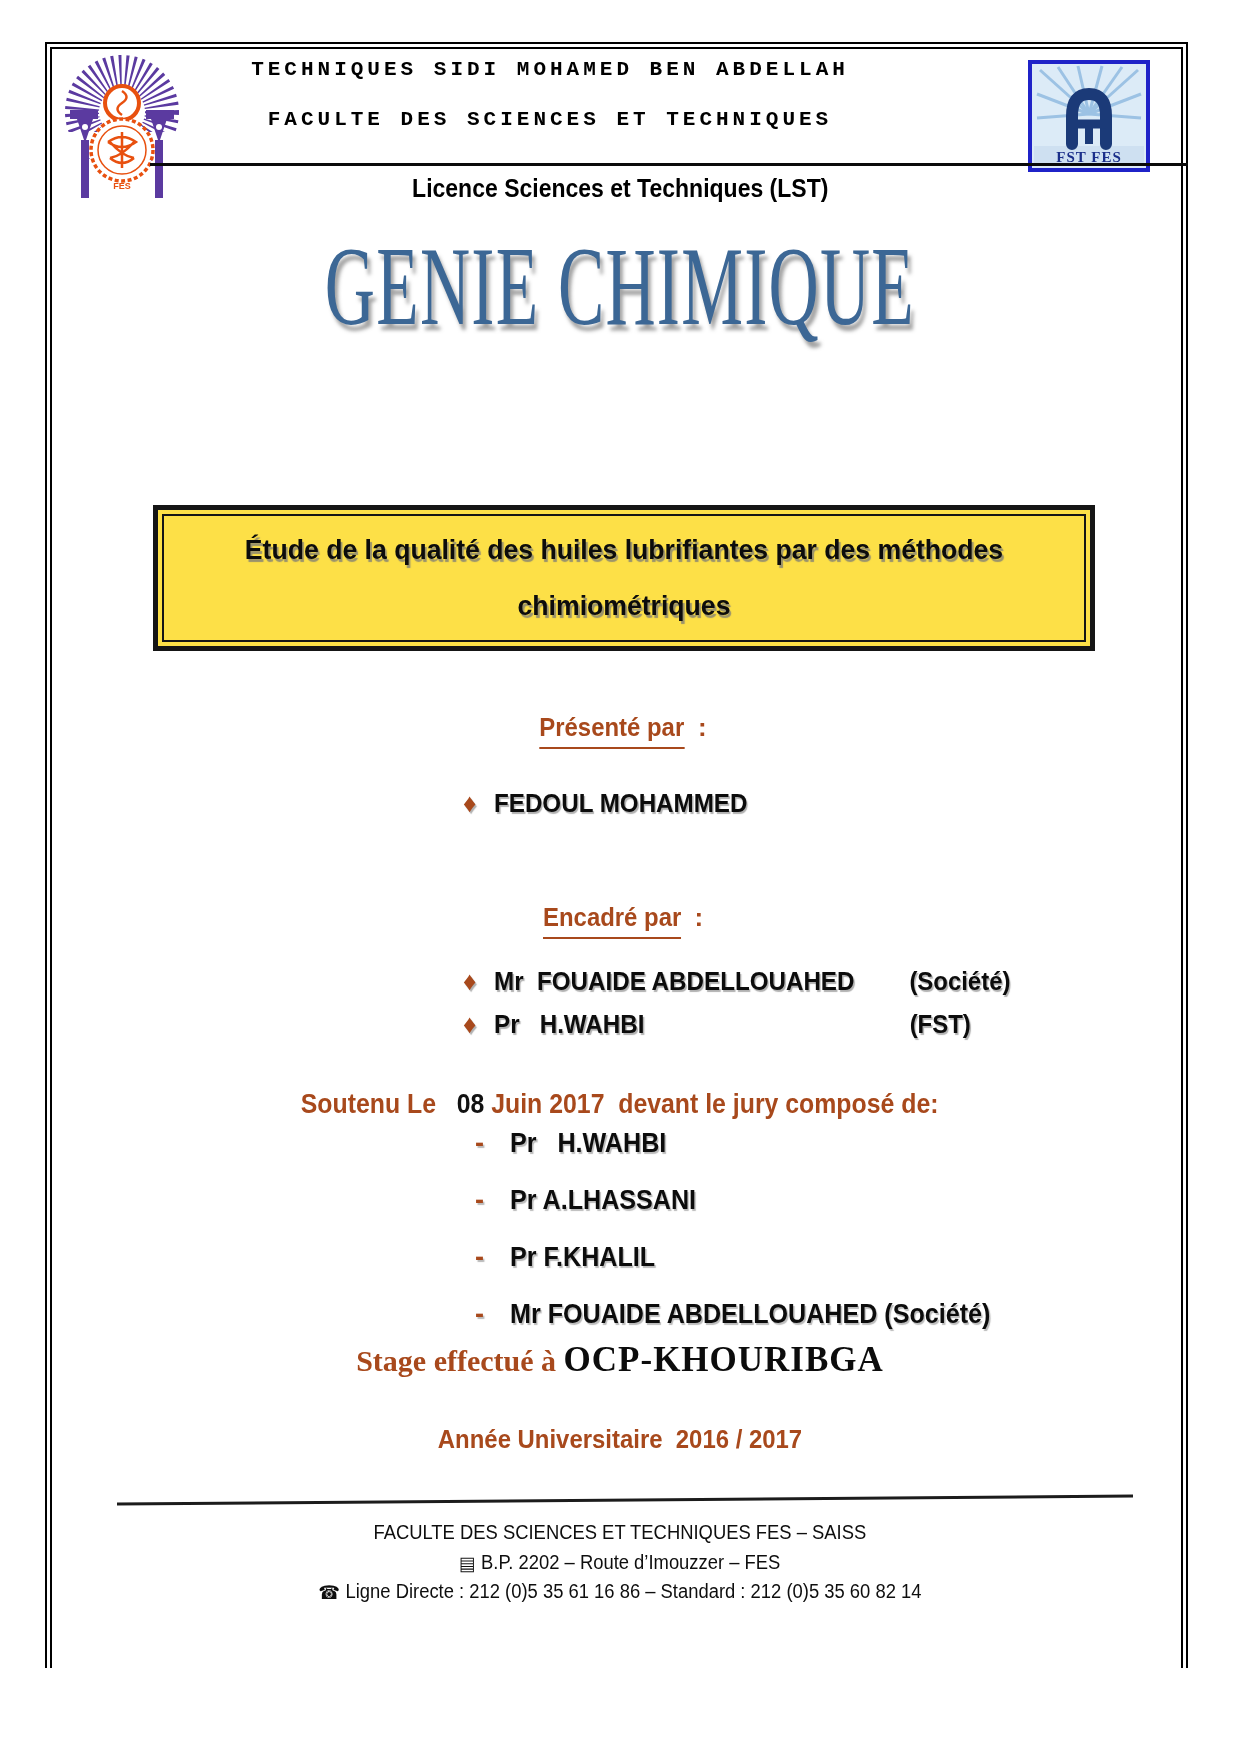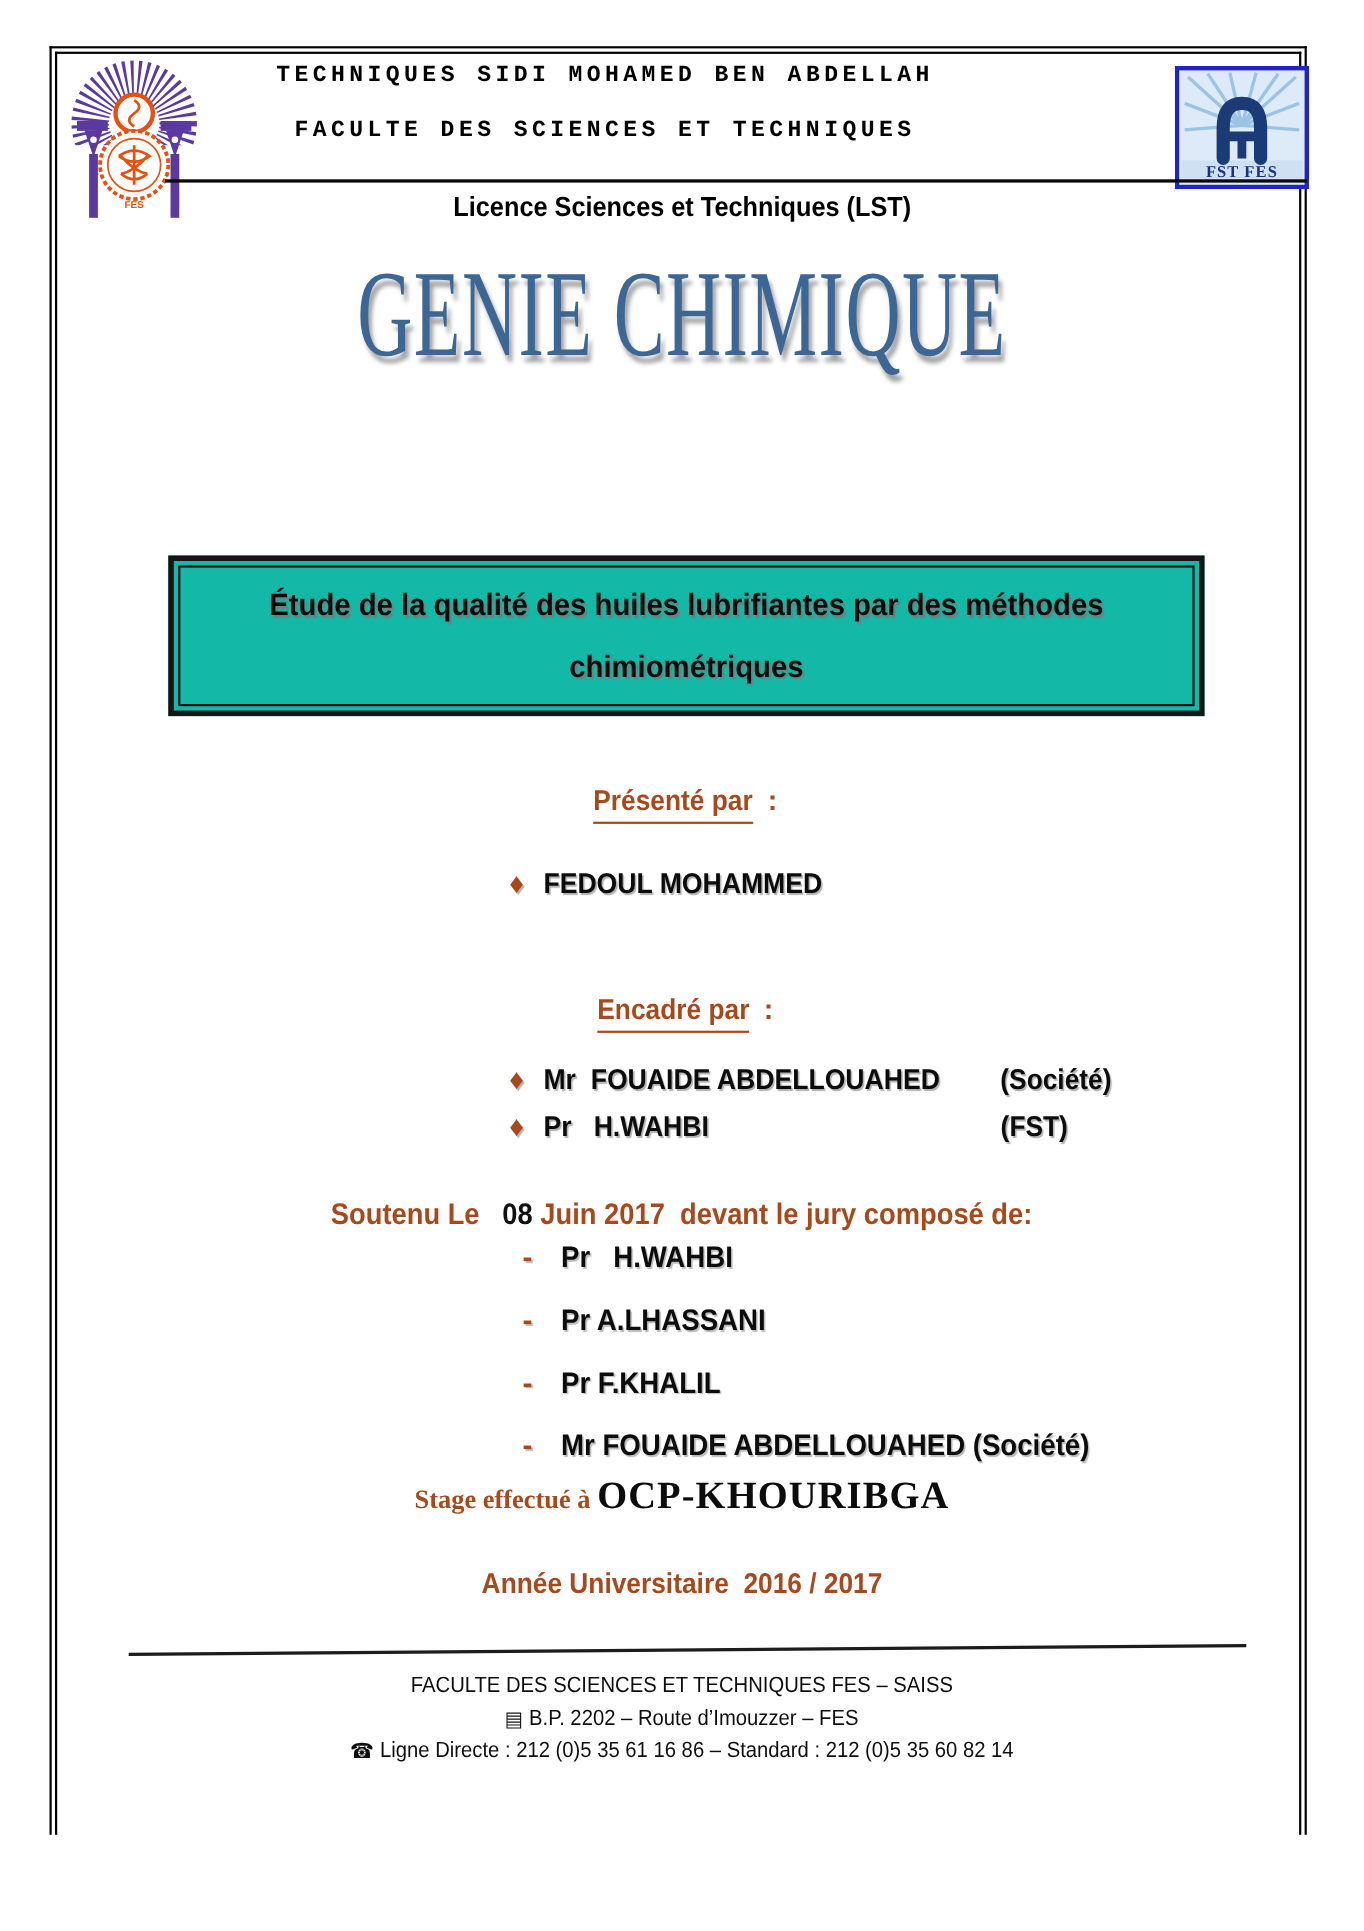--- a/index.html
+++ b/index.html
@@ -8,21 +8,21 @@
   [data-bind]{white-space:pre-wrap;}
 
   
   .frame-outer{position:absolute;left:45px;top:42px;width:1143px;height:1626px;
                border:2px solid #000;border-bottom:none;box-sizing:border-box;}
   .frame-inner{position:absolute;left:3px;right:3px;top:3px;bottom:0;
                border:2px solid #000;border-bottom:none;}
 
   
   .logo-left{position:absolute;left:58px;top:46px;width:128px;height:158px;}
-  .logo-right{position:absolute;left:1028px;top:60px;width:122px;height:112px;margin-left:40px;}
+  .logo-right{position:absolute;left:1028px;top:60px;width:122px;height:112px;}
   .logo-right .caption{position:absolute;left:0;right:0;bottom:6px;text-align:center;
         font-family:"Liberation Serif",serif;font-weight:bold;font-size:15px;
         letter-spacing:1px;color:#1b2f8a;}
   .header-text{position:absolute;left:115px;top:0;width:870px;text-align:center;
         font-family:"Liberation Mono",monospace;font-weight:bold;font-size:21px;
         letter-spacing:4px;color:#000;}
   .hline1{position:absolute;top:58px;left:0;right:0;}
   .hline2{position:absolute;top:108px;left:0;right:0;}
   .header-rule{position:absolute;left:150px;top:163px;width:1038px;height:3px;background:#0a0a0a;}
 
@@ -35,21 +35,21 @@
         font-family:"Liberation Serif",serif;font-size:112px;line-height:1;color:#3c6795;
         text-shadow:5px 6px 5px rgba(85,85,85,.55);}
   .banner .squeeze{display:inline-block;transform:scaleX(0.62);transform-origin:center;letter-spacing:2px;}
 
   .report-heading{position:absolute;left:95px;top:448px;width:1050px;text-align:center;
         font-size:33px;font-weight:bold;color:#a8491c;}
   .report-heading .u{display:inline-block;transform:scaleX(0.92);transform-origin:center;
         border-bottom:3px solid #a8491c;padding-bottom:3px;}
 
   .title-box-outer{position:absolute;left:153px;top:505px;width:942px;box-sizing:border-box;
-        border:5px solid #151515;padding:4px;background:#14b8a6;}
+        border:5px solid #151515;padding:4px;background:#fde047;}
   .title-box-inner{border:2px solid #151515;min-height:116px;display:flex;
         align-items:center;justify-content:center;text-align:center;padding:6px 30px;box-sizing:border-box;}
   .title-box-inner .t{font-size:28px;font-weight:bold;line-height:2.0;color:#0c0c0c;
         text-shadow:2px 2.5px 1px rgba(120,120,120,.75);
         display:inline-block;transform:scaleX(0.95);transform-origin:center;}
 
   .section-label{position:absolute;left:95px;width:1050px;text-align:center;
         font-size:26px;font-weight:bold;color:#a8491c;}
   .section-label .u{display:inline-block;transform:scaleX(0.92);transform-origin:center;
         border-bottom:2px solid #a8491c;padding-bottom:4px;}
@@ -68,21 +68,21 @@
         font-size:27px;font-weight:bold;color:#a8491c;}
   .defense .date{color:#111;}
 
   .jury{position:absolute;left:475px;top:1128px;display:flex;flex-direction:column;gap:26px;}
   .jury-item{display:flex;align-items:baseline;font-size:27px;font-weight:bold;color:#0c0c0c;
         text-shadow:1.5px 1.5px 1px rgba(60,60,60,.35);}
   .jury-item .dash{color:#a8491c;margin-right:26px;font-weight:bold;}
 
   .stage{position:absolute;left:95px;top:1340px;width:1050px;text-align:center;
         font-family:"Liberation Serif",serif;font-weight:bold;}
-  .stage .lbl{color:#a8491c;font-size:24px;}
+  .stage .lbl{color:#a8491c;font-size:30px;}
   .stage .org{color:#0c0c0c;font-size:35px;letter-spacing:1px;}
 
   .year{position:absolute;left:95px;top:1424px;width:1050px;text-align:center;
         font-size:26px;font-weight:bold;color:#a8491c;}
 
   .sep-line{position:absolute;left:95px;top:1488px;width:1050px;height:22px;}
 
   .footer{position:absolute;left:95px;top:1518px;width:1050px;text-align:center;
         font-size:20px;line-height:29.5px;color:#0e0e0e;}
   .footer .icon{font-size:19px;position:relative;top:1px;margin-right:6px;}

